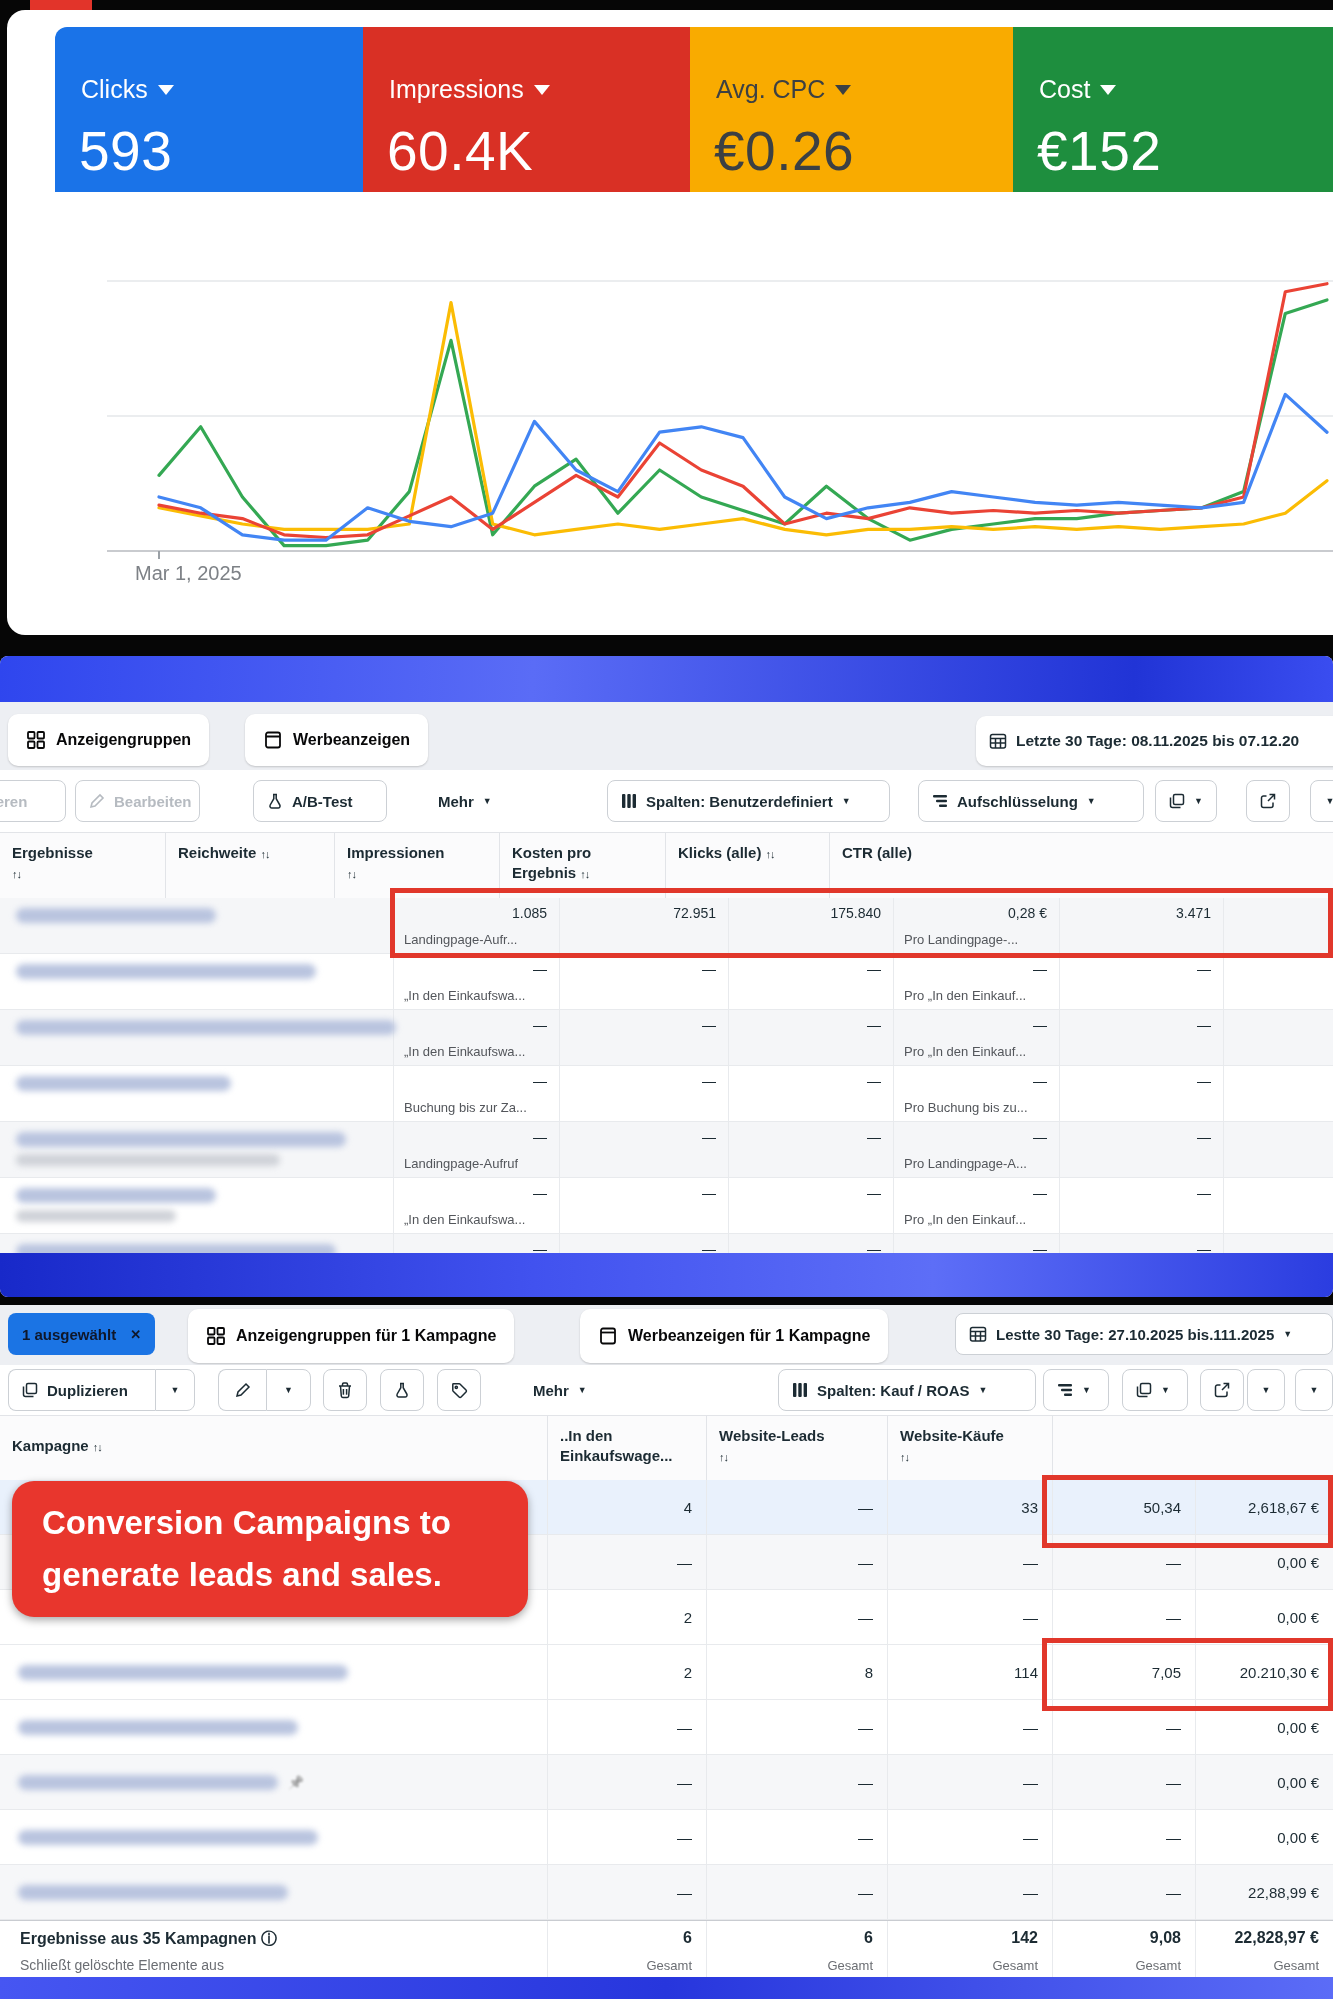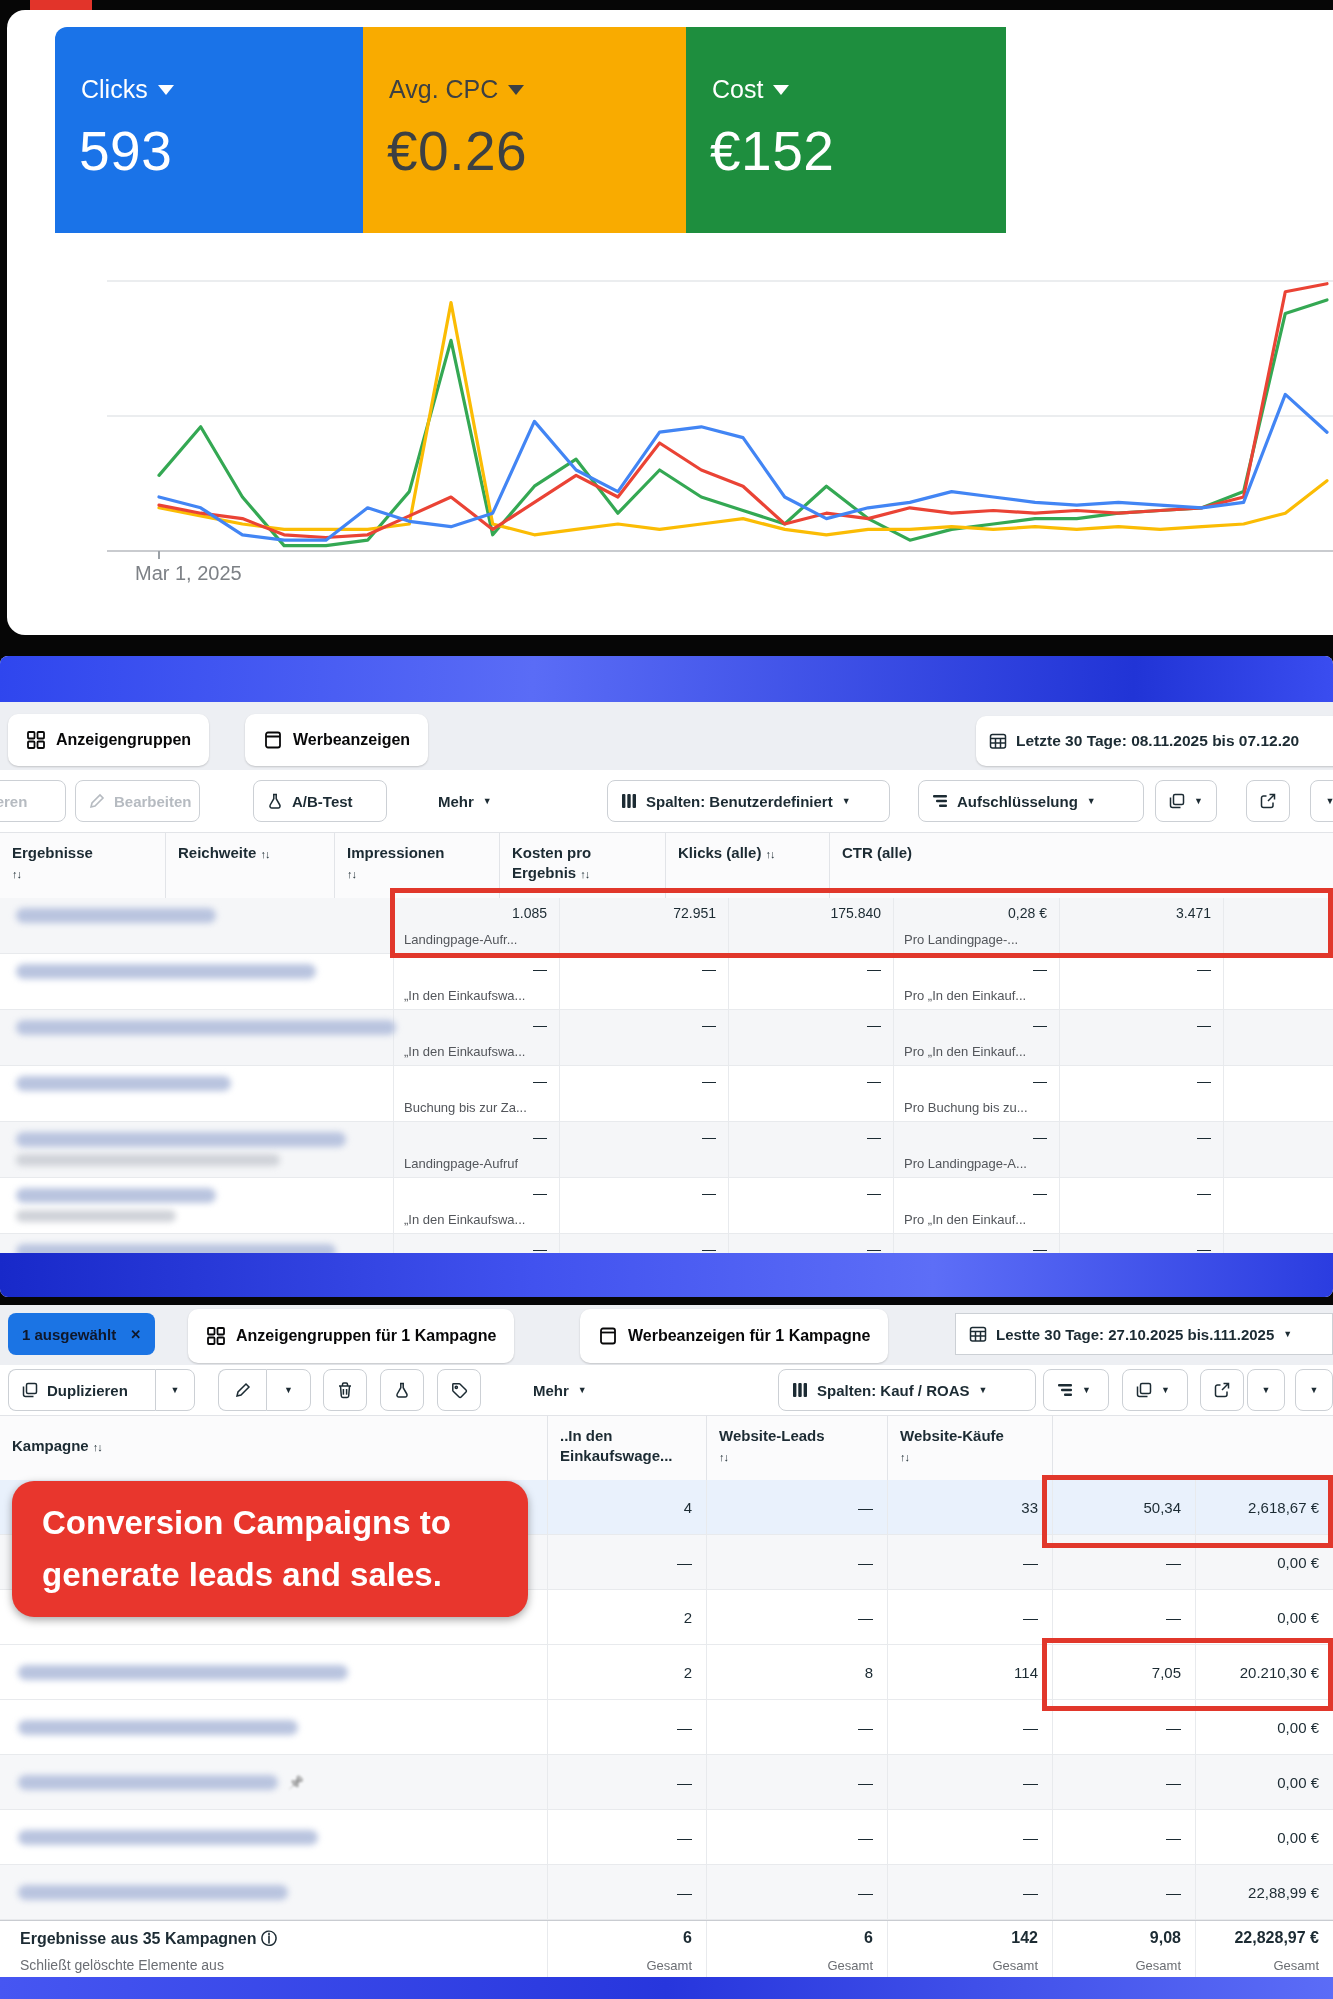--- a/index.html
+++ b/index.html
@@ -4,21 +4,21 @@
 <style>
   html,body{margin:0;padding:0;background:#060606;}
   #stage{position:relative;width:1333px;height:1999px;background:#060606;overflow:hidden;
          font-family:"Liberation Sans",sans-serif;color:#1c2b33;}
   .abs{position:absolute;}
 
   
   #panel-top{left:7px;top:10px;width:1326px;height:625px;background:#fff;border-radius:18px 0 0 18px;}
   #red-fragment{left:30px;top:0;width:62px;height:14px;background:#e2342a;border-radius:0 0 4px 4px;}
   #cards{left:48px;top:17px;width:1278px;height:207px;display:flex;}
-  .gcard{flex:0 0 auto;height:206px;padding:0;position:relative;}
+  .gcard{flex:0 0 auto;height:165px;padding:0;position:relative;}
   .gcard .lbl{position:absolute;left:26px;top:48px;font-size:25px;display:flex;align-items:center;gap:10px;}
   .gcard .val{position:absolute;left:24px;top:92px;font-size:55px;letter-spacing:.5px;}
   .gcard .tri{width:0;height:0;border-left:8px solid transparent;border-right:8px solid transparent;border-top:10px solid currentColor;display:inline-block;}
   #gchart-wrap{left:0;top:240px;width:1333px;height:330px;}
   .grid-line{stroke:#ebedef;stroke-width:2;}
   .axis-line{stroke:#c9cbcf;stroke-width:2;}
   .tickmark{stroke:#9aa0a6;stroke-width:2;}
   #x-axis-label{left:128px;top:552px;font-size:20px;color:#7d8186;}
 
   
@@ -58,21 +58,21 @@
   #mid-redbox{left:390px;top:232px;width:943px;height:70px;border:5px solid #e1372b;box-sizing:border-box;z-index:5;}
   #grad-mid-bot{left:0;top:597px;width:1333px;height:44px;background:linear-gradient(90deg,#1829c9,#4152ef 40%,#5d6ef7 70%,#2b3de0);z-index:6;}
 
   
   #panel-bot{left:0;top:1305px;width:1333px;height:675px;background:#fff;}
   #bot-head{left:0;top:0;width:1333px;height:60px;}
   #chip-selected{left:8px;top:8px;height:42px;background:#1b74e4;border-radius:8px;color:#0f172a;font-weight:700;font-size:15px;
                  display:flex;align-items:center;gap:14px;padding:0 14px;}
   #bot-tab-1{left:188px;top:4px;height:54px;}
   #bot-tab-2{left:580px;top:4px;height:54px;}
-  #bot-date{left:955px;top:8px;height:42px;border-radius:0;border:1px solid #ccd0d5;font-size:15px;width:378px;box-sizing:border-box;}
+  #bot-date{left:955px;top:8px;height:42px;border-radius:8px;border:1px solid #ccd0d5;font-size:15px;width:378px;box-sizing:border-box;}
   #bot-toolbar{left:0;top:60px;width:1333px;height:50px;background:#fff;}
   #bot-toolbar .btn{position:absolute;top:4px;height:42px;}
   #bot-table-hdr{left:0;top:110px;width:1333px;height:65px;display:flex;border-top:1px solid #e2e4e8;border-bottom:1px solid #d8dade;background:#fbfbfc;}
   #bot-rows{left:0;top:175px;width:1333px;height:440px;}
   .brow{display:flex;width:1333px;height:55px;border-bottom:1px solid #e8eaed;box-sizing:border-box;align-items:center;}
   .bcell{position:relative;height:55px;border-right:1px solid #e8eaed;box-sizing:border-box;display:flex;align-items:center;justify-content:flex-end;padding-right:14px;font-size:15px;}
   .bcell.first{justify-content:flex-start;padding-left:18px;}
   #bot-totals{left:0;top:615px;width:1333px;height:60px;border-top:1px solid #c9ccd1;display:flex;background:#fff;}
   .tcell{position:relative;border-right:1px solid #e8eaed;box-sizing:border-box;}
   .tcell .tv{position:absolute;right:14px;top:8px;font-size:16px;font-weight:700;}
@@ -95,20 +95,27 @@
 
   <section id="panel-top" class="abs">
     <div id="cards" class="abs">
         <div class="gcard" style="width: 308px; background: rgb(26, 115, 232); color: rgb(255, 255, 255); border-radius: 12px 0px 0px;">
           <div class="lbl">
             <span>Clicks</span>
             <span class="tri"></span>
           </div>
           <div class="val">593</div>
         </div>
+        <div class="gcard" style="width: 327px; background: rgb(217, 48, 37); color: rgb(255, 255, 255);">
+          <div class="lbl">
+            <span>Impressions</span>
+            <span class="tri"></span>
+          </div>
+          <div class="val">60.4K</div>
+        </div>
         <div class="gcard" style="width: 323px; background: rgb(249, 171, 0); color: rgb(60, 64, 67);">
           <div class="lbl">
             <span>Avg. CPC</span>
             <span class="tri"></span>
           </div>
           <div class="val">€0.26</div>
         </div>
         <div class="gcard" style="width: 320px; background: rgb(30, 142, 62); color: rgb(255, 255, 255);">
           <div class="lbl">
             <span>Cost</span>

